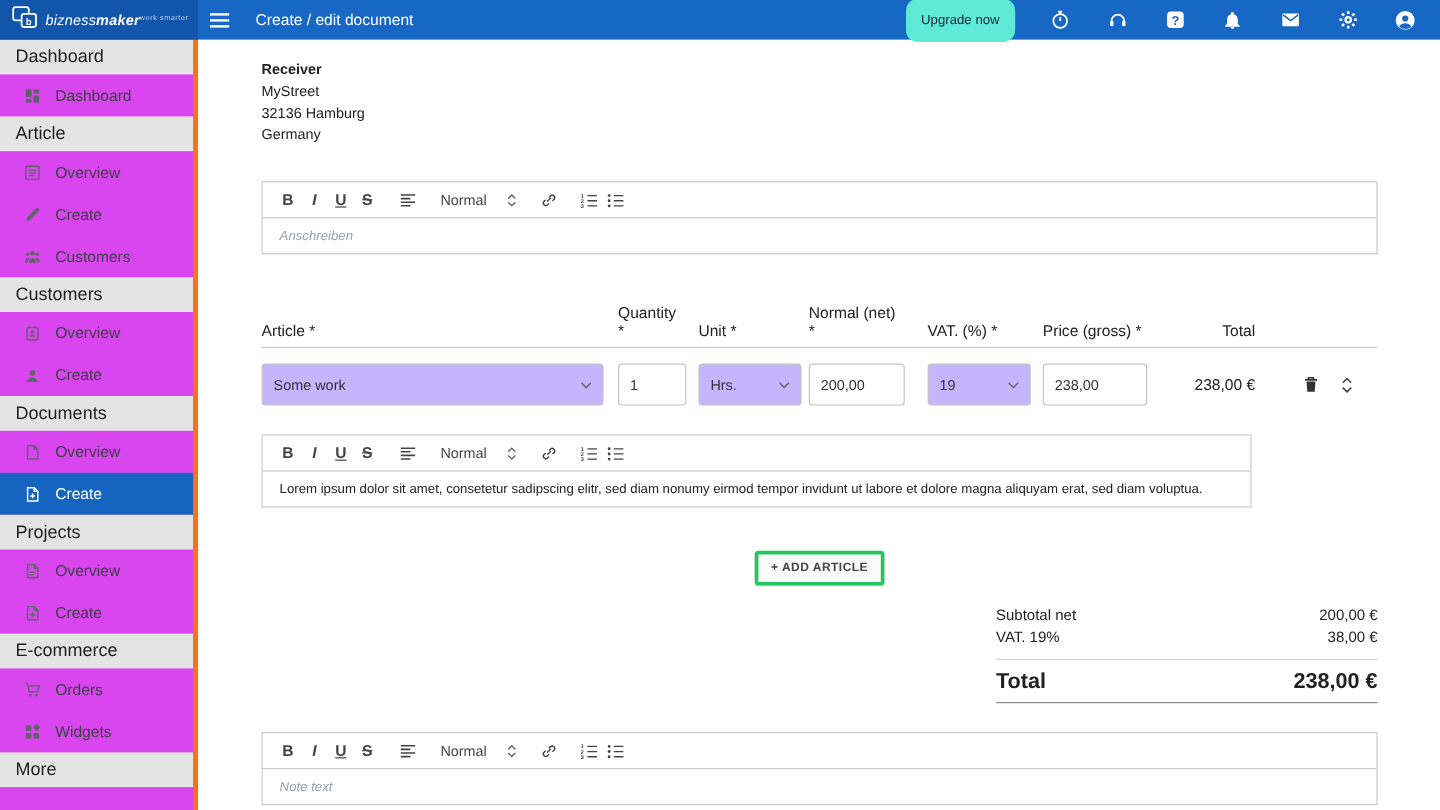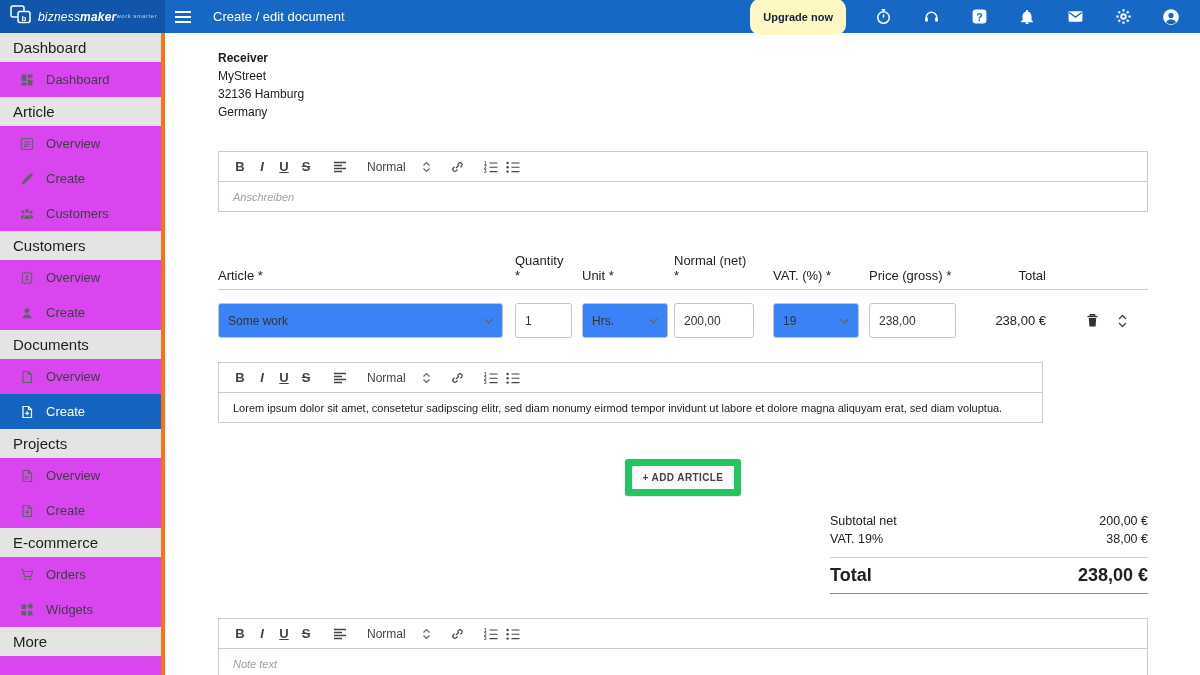--- a/index.html
+++ b/index.html
@@ -13,22 +13,22 @@
     gap:6px; padding-left:10px; flex:none; }
   .brand-text { display:flex; flex-direction:row; line-height:1; }
   .brand-name { font-size:12px; font-style:italic; letter-spacing:.2px; }
   .brand-name b { font-weight:bold; }
   .brand-tagline { font-size:6px; color:#bcd3ef; margin-top:2px; letter-spacing:.5px; }
   .hamburger { background:none; border:none; width:36px; height:33px; display:flex;
     flex-direction:column; justify-content:center; align-items:center; gap:3px; cursor:pointer; }
   .hamburger i { display:block; width:16px; height:2px; background:#fff; }
   .page-title { font-size:13px; margin-left:12px; }
   .topbar-right { margin-left:auto; display:flex; align-items:center; gap:26px; padding-right:18px; }
-  .upgrade { background:#fef9c3; color:#16233f; border:none; border-radius:10px;
-    height:36px; padding:0 13px; font-size:11px; font-weight:bold; cursor:pointer; }
+  .upgrade { background:#5eead4; color:#16233f; border:none; border-radius:10px;
+    height:36px; padding:0 13px; font-size:11px; font-weight:normal; cursor:pointer; }
   .tb-icon { background:none; border:none; width:22px; height:22px; display:flex;
     align-items:center; justify-content:center; cursor:pointer; }
 
   
   .sidebar { position:absolute; top:33px; left:0; width:165px; bottom:0; background:#d946ef;
     border-right:4px solid #f97316; overflow:hidden; z-index:10; }
   .section-header { background:#e4e4e4; height:29px; display:flex; align-items:center;
     padding:0 13px; font-size:15px; color:#1e1e1e; }
   .side-item { height:35px; display:flex; align-items:center; gap:12px; padding:0 12px 0 20px;
     font-size:13px; color:#3c4043; cursor:pointer; }
@@ -65,32 +65,32 @@
     font-size:13px; color:#222; padding-bottom:6px; width:930px; }
   .at-row { display:flex; align-items:center; padding:13px 0 0 0; width:930px; }
   .col-article { width:285px; margin-right:12px; }
   .col-qty { width:57px; margin-right:10px; }
   .col-unit { width:86px; margin-right:6px; }
   .col-net { width:80px; margin-right:19px; }
   .col-vat { width:86px; margin-right:10px; }
   .col-gross { width:87px; margin-right:0; }
   .col-total { width:90px; text-align:right; font-size:13px; color:#222; }
   .col-icons { flex:1; display:flex; align-items:center; }
-  .sel { height:35px; border:1px solid #c4c4c4; border-radius:3px; background:#3b82f6;
+  .sel { height:35px; border:1px solid #c4c4c4; border-radius:3px; background:#c4b5fd;
     display:flex; align-items:center; justify-content:space-between; padding:0 9px;
     font-size:12px; color:#333; cursor:pointer; }
   .inp { height:35px; border:1px solid #c4c4c4; border-radius:3px; padding:0 9px;
     font-size:12px; color:#333; width:100%; font-family:"Liberation Sans", sans-serif; }
   .icon-btn { background:none; border:none; cursor:pointer; display:flex; align-items:center; }
   .trash-btn { margin-left:40px; }
   .sort-btn { margin-left:18px; cursor:grab; }
 
   .desc-editor { margin-top:24px; }
 
-  .add-article { display:block; margin:36px auto 0; background:#fafafa; border:7px solid #22c55e;
+  .add-article { display:block; margin:36px auto 0; background:#fafafa; border:3px solid #22c55e;
     border-radius:3px; padding:6px 11px; font-size:10px; font-weight:bold; letter-spacing:.4px;
     color:#444; cursor:pointer; box-shadow:0 1px 1px rgba(0,0,0,.1);
     font-family:"Liberation Sans", sans-serif; }
 
   
   .totals { width:318px; margin-left:auto; margin-top:16px; font-size:12.5px; color:#212121; }
   .trow { display:flex; justify-content:space-between; line-height:18px; }
   .tdivider { border-top:1px solid #d0d0d0; margin-top:9px; }
   .trow.total { padding:8px 0 9px; border-bottom:1px solid #8a8a8a; align-items:center;
     font-size:18px; font-weight:bold; }

